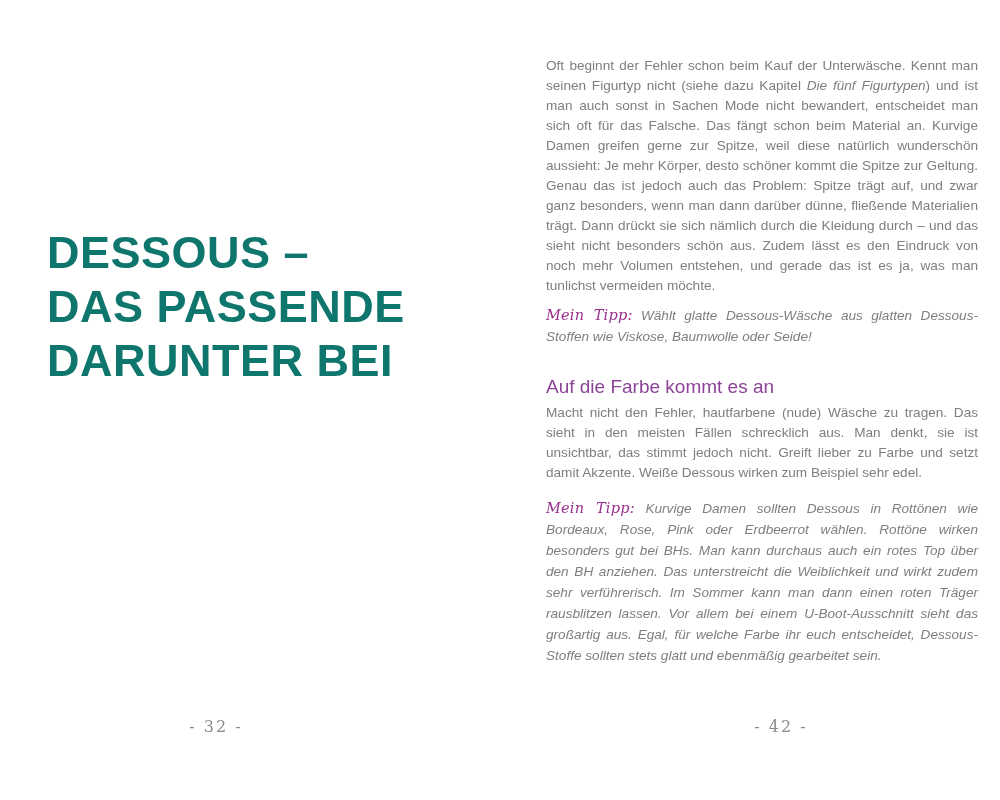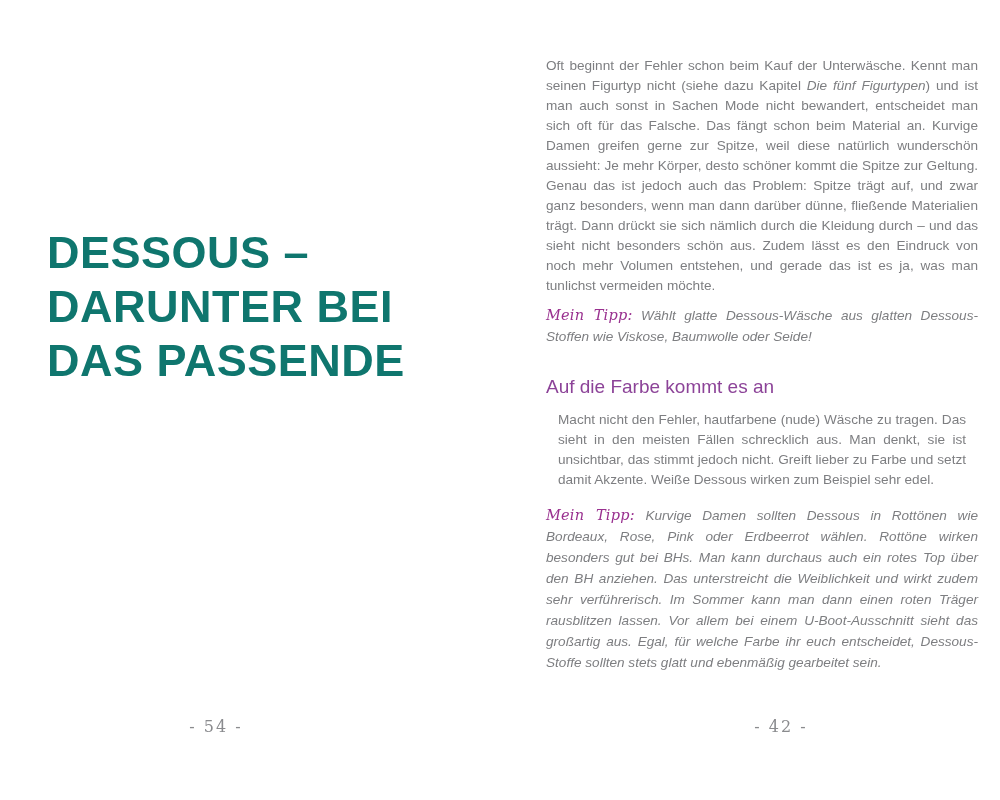--- a/index.html
+++ b/index.html
@@ -51,21 +51,21 @@
     letter-spacing: 0.2px;
   }
   .section-heading {
     margin: 29px 0 5px 0;
     color: #8c4398;
     font-weight: normal;
     font-size: 19px;
     line-height: 22px;
     text-align: left;
   }
-  .para-color { margin: 12px; }
+  .para-color { margin: 0; }
   .tip-2 { margin-top: 15px; }
   .italic-phrase { font-style: italic; }
 
   
   .page-num {
     position: absolute;
     top: 717px;
     width: 120px;
     text-align: center;
     font-family: "DejaVu Serif", serif;
@@ -76,25 +76,25 @@
   .page-num-left  { left: 156px; }
   .page-num-right { left: 721px; }
 </style>
 </head>
 <body>
 
 <div class="spread">
 
   <h1 class="chapter-title">
     <div class="title-line">DESSOUS –</div>
+    <div class="title-line">DAS PASSENDE</div>
     <div class="title-line">DARUNTER BEI</div>
-    <div class="title-line">DAS PASSENDE</div>
   </h1>
 
-  <div class="page-num page-num-left">- 54 -</div>
+  <div class="page-num page-num-left">- 32 -</div>
 
   <div class="text-col">
 
     <p class="body-para"><span>Oft beginnt der Fehler schon beim Kauf der Unterwäsche. Kennt man seinen Figurtyp nicht (siehe dazu Kapitel </span><span class="italic-phrase">Die fünf Figurtypen</span><span>) und ist man auch sonst in Sachen Mode nicht bewandert, entscheidet man sich oft für das Falsche. Das fängt schon beim Material an. Kurvige Damen greifen gerne zur Spitze, weil diese natürlich wunderschön aussieht: Je mehr Körper, desto schöner kommt die Spitze zur Geltung. Genau das ist jedoch auch das Problem: Spitze trägt auf, und zwar ganz besonders, wenn man dann darüber dünne, fließende Materialien trägt. Dann drückt sie sich nämlich durch die Kleidung durch – und das sieht nicht besonders schön aus. Zudem lässt es den Eindruck von noch mehr Volumen entstehen, und gerade das ist es ja, was man tunlichst vermeiden möchte.</span></p>
 
     <p class="tip tip-1"><span class="tip-label">Mein Tipp:</span><span> Wählt glatte Dessous-Wäsche aus glatten Dessous-Stoffen wie Viskose, Baumwolle oder Seide!</span></p>
 
     <h2 class="section-heading">Auf die Farbe kommt es an</h2>
 
     <p class="body-para para-color">Macht nicht den Fehler, hautfarbene (nude) Wäsche zu tragen. Das sieht in den meisten Fällen schrecklich aus. Man denkt, sie ist unsichtbar, das stimmt jedoch nicht. Greift lieber zu Farbe und setzt damit Akzente. Weiße Dessous wirken zum Beispiel sehr edel.</p>

